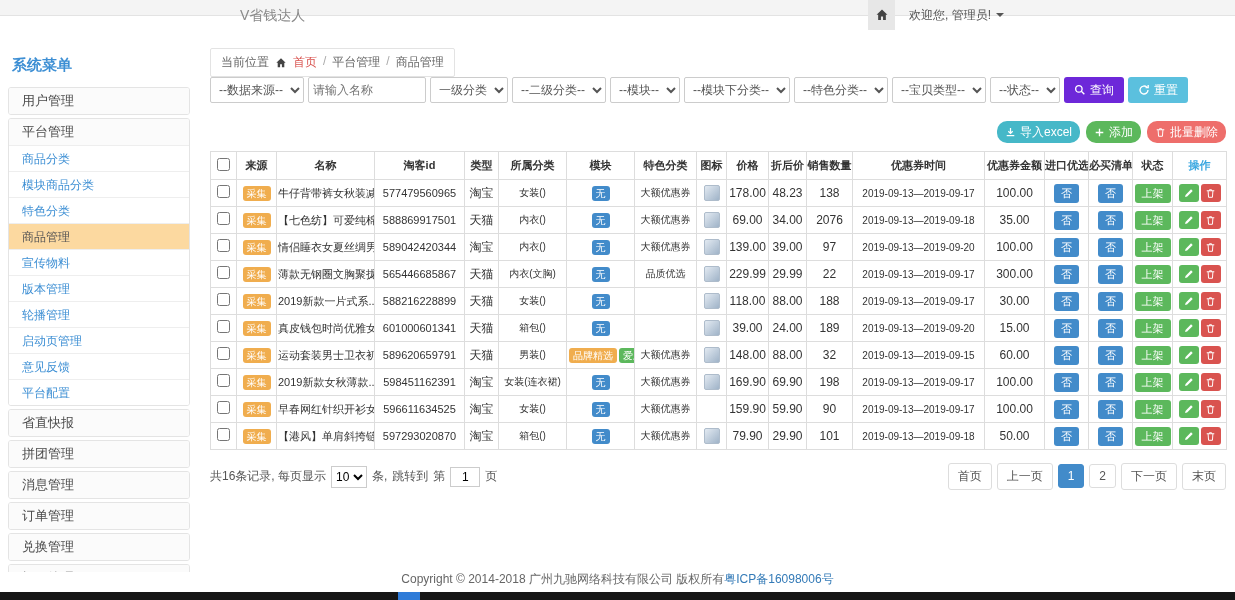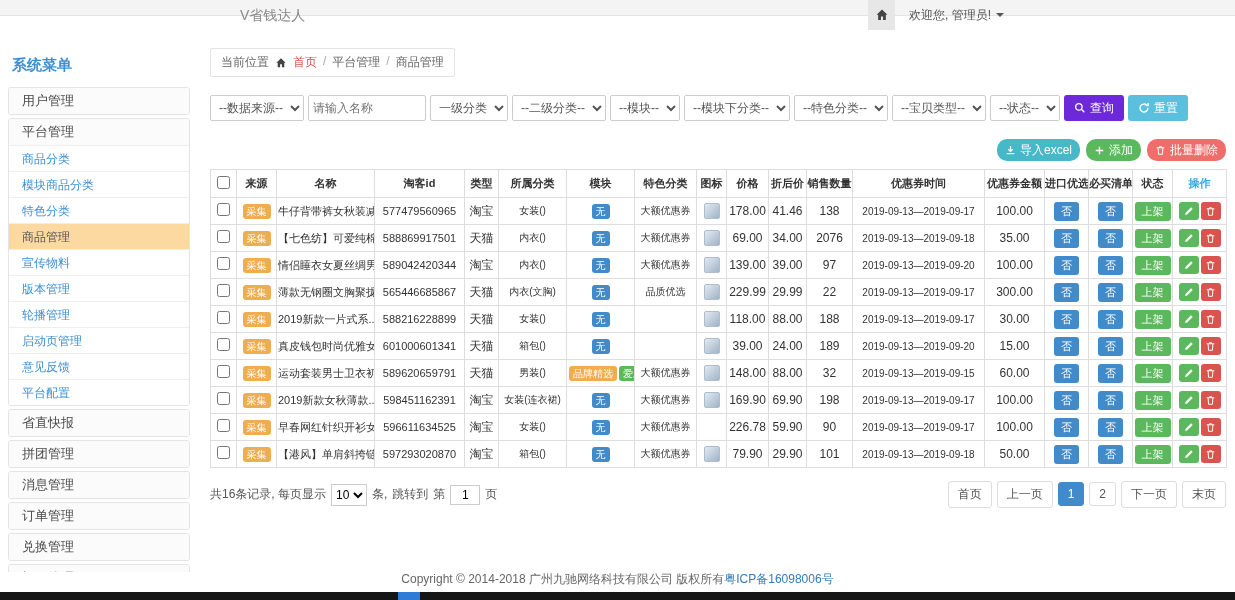--- a/index.html
+++ b/index.html
@@ -33,21 +33,21 @@
   .sb-sub.active { background: #fcd9a0; color: #555; }
 
   
   .main { position: absolute; left: 210px; top: 44px; width: 1016px; }
   .breadcrumb { display: inline-flex; align-items: center; gap: 6px; border: 1px solid #e3e3e3;
     background: #fff; border-radius: 2px; padding: 5px 10px; font-size: 12px; color: #666; margin-top: 4px; }
   .bc-home { color: #d9534f; cursor: pointer; }
   .bc-sep { color: #aaa; }
   .bc-item { color: #666; cursor: pointer; }
 
-  .filter-bar { display: flex; align-items: center; gap: 4px; margin-top: 18px; }
+  .filter-bar { display: flex; align-items: center; gap: 4px; margin-top: 0; }
   .f-controls { display: flex; align-items: center; gap: 4px; }
   .f-sel, .f-inp { height: 26px; border: 1px solid #ccc; border-radius: 2px; background: #fff;
     font-size: 12px; color: #555; font-family: inherit; padding: 0 4px; }
   .f-inp { width: 118px; }
 
   .btn { display: inline-flex; align-items: center; gap: 4px; border: none; border-radius: 3px;
     color: #fff; font-size: 12px; height: 26px; padding: 0 10px; cursor: pointer; font-family: inherit; }
   .btn-query { background: #6d28d9; }
   .btn-reset { background: #5bc0de; }
   .btn.sm { height: 22px; padding: 0 8px; border-radius: 10px; }
@@ -288,21 +288,21 @@
           <td class="td-name">牛仔背带裤女秋装减龄...</td>
           <td class="td-taoke_id">577479560965</td>
           <td class="td-type">淘宝</td>
           <td class="td-category">女装()</td>
           <td class="td-module"><span class="badge bg-blue">无</span></td>
           <td class="td-feature">大额优惠券</td>
           <td class="td-icon">
             <div class="thumb"></div>
           </td>
           <td class="td-price">178.00</td>
-          <td class="td-discount">41.46</td>
+          <td class="td-discount">48.23</td>
           <td class="td-sales">138</td>
           <td class="td-coupon_time">2019-09-13—2019-09-17</td>
           <td class="td-coupon_amount">100.00</td>
           <td class="td-imported"><button class="mini b-blue">否</button></td>
           <td class="td-must_buy"><button class="mini b-blue">否</button></td>
           <td class="td-status"><button class="mini b-green">上架</button></td>
           <td class="td-ops"><button class="op op-edit">
               <span class="op-ic">
                 <svg width="11" height="11" viewBox="0 0 16 16">
                   <path d="M11.7 1.9l2.4 2.4L6 12.4l-3 .7.7-3z" fill="#fff"></path>
@@ -557,21 +557,21 @@
         <tr>
           <td class="td-checkbox"><input type="checkbox" style=""></td>
           <td class="td-source"><span class="badge bg-orange">采集</span></td>
           <td class="td-name">早春网红针织开衫女春...</td>
           <td class="td-taoke_id">596611634525</td>
           <td class="td-type">淘宝</td>
           <td class="td-category">女装()</td>
           <td class="td-module"><span class="badge bg-blue">无</span></td>
           <td class="td-feature">大额优惠券</td>
           <td class="td-icon"></td>
-          <td class="td-price">226.78</td>
+          <td class="td-price">159.90</td>
           <td class="td-discount">59.90</td>
           <td class="td-sales">90</td>
           <td class="td-coupon_time">2019-09-13—2019-09-17</td>
           <td class="td-coupon_amount">100.00</td>
           <td class="td-imported"><button class="mini b-blue">否</button></td>
           <td class="td-must_buy"><button class="mini b-blue">否</button></td>
           <td class="td-status"><button class="mini b-green">上架</button></td>
           <td class="td-ops"><button class="op op-edit">
               <span class="op-ic">
                 <svg width="11" height="11" viewBox="0 0 16 16">

